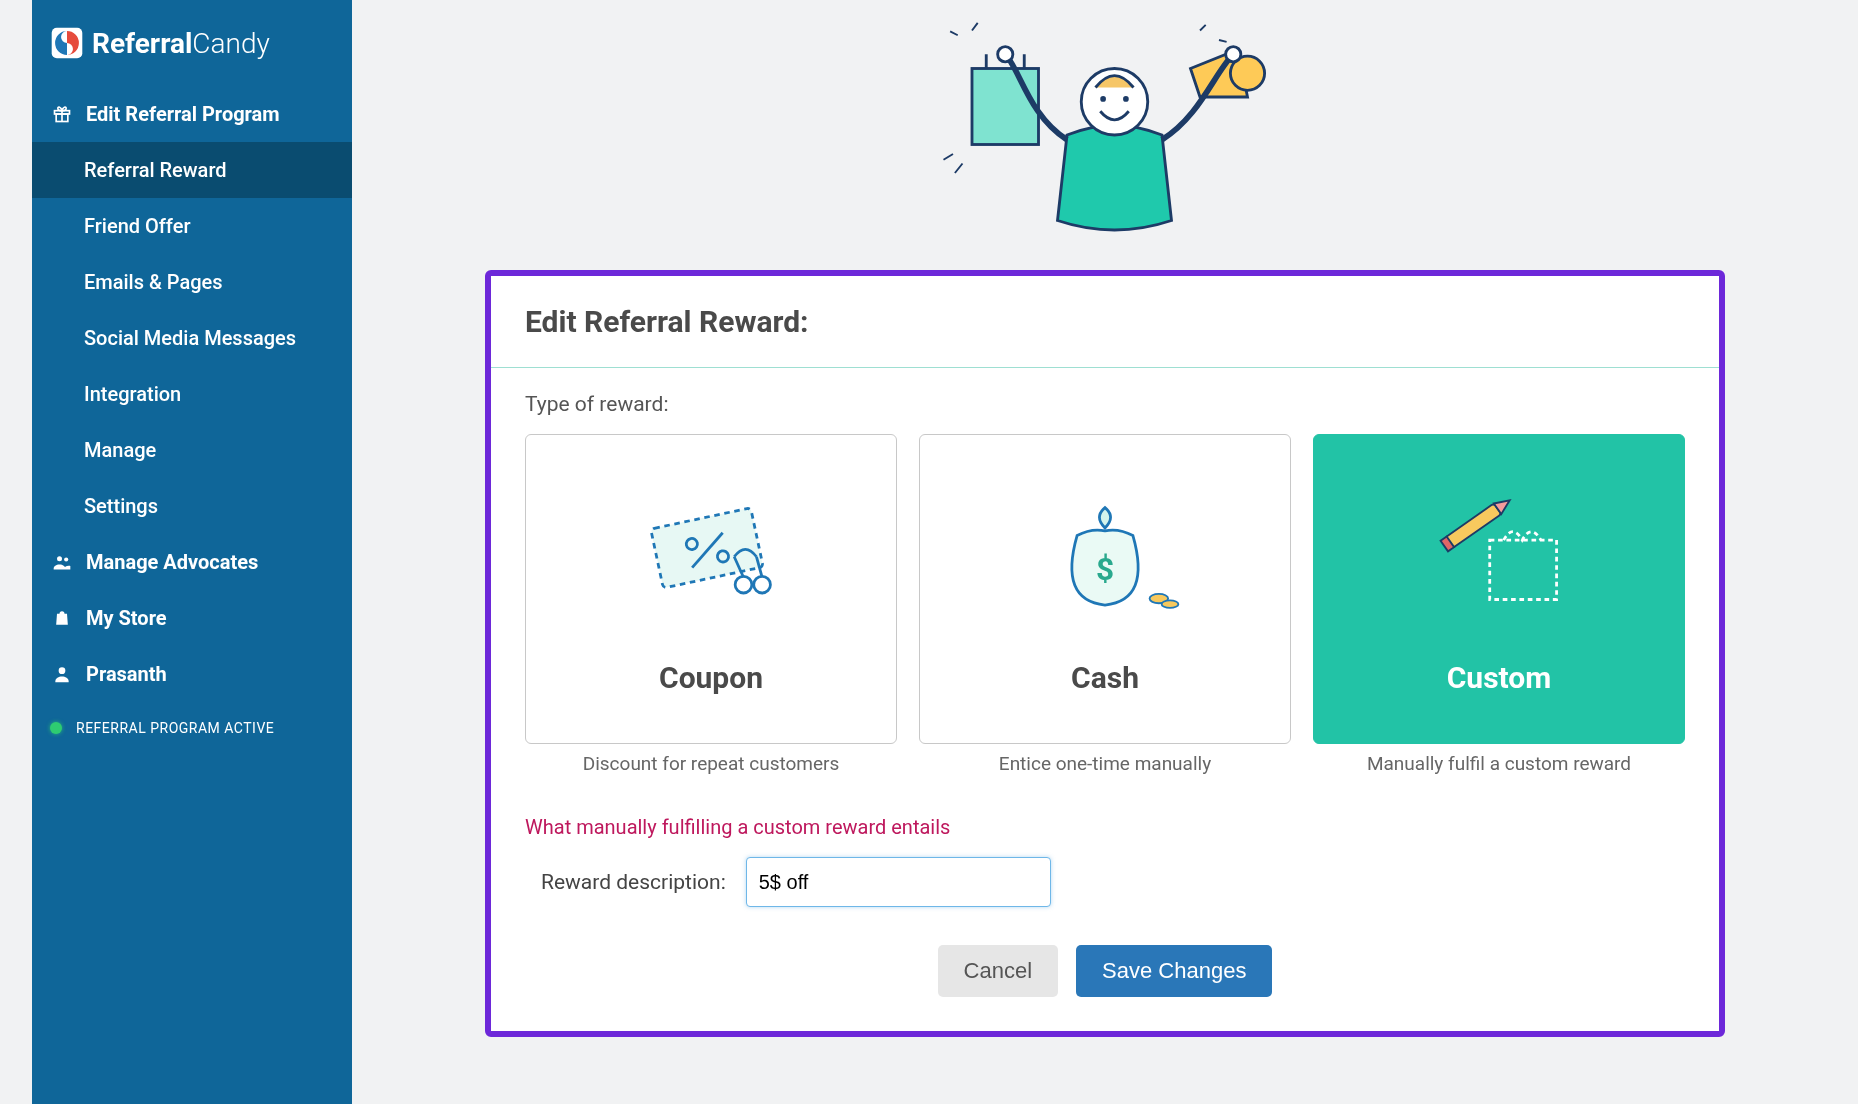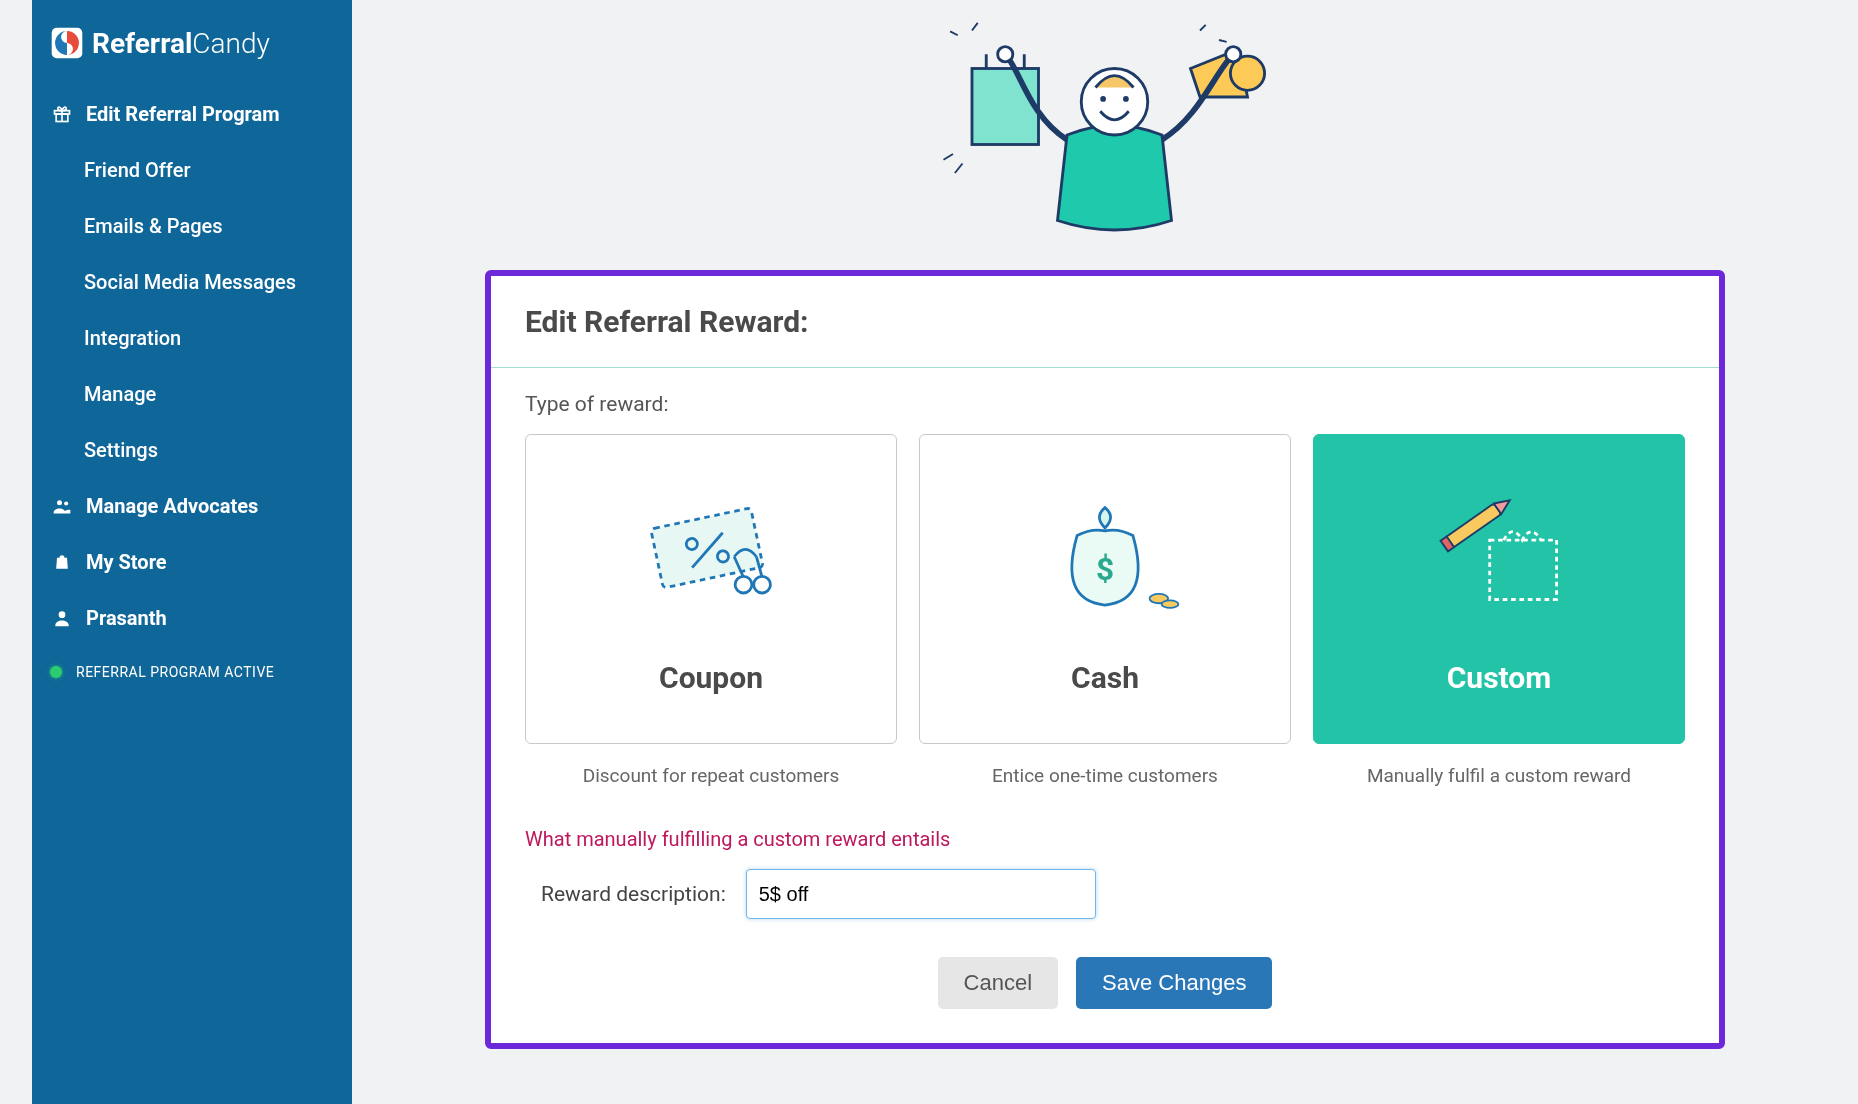--- a/index.html
+++ b/index.html
@@ -84,26 +84,26 @@
     border: 1px solid #c8c8c8;
     border-radius: 6px;
     display: flex; flex-direction: column; align-items: center; justify-content: center;
     cursor: pointer;
     background: #fff;
   }
   .reward-box.selected { background: #22c3a6; border-color: #22c3a6; color: #fff; }
   .reward-illus { width: 170px; height: 140px; display:flex; align-items:center; justify-content:center;}
   .reward-title { font-size: 30px; font-weight: 700; margin-top: 36px; color:#4a4a4a;}
   .reward-box.selected .reward-title { color: #fff; }
-  .reward-desc { margin-top: 20px; font-size: 19px; color: #666; text-align:center;}
+  .reward-desc { margin-top: 8px; font-size: 19px; color: #666; text-align:center;}
   .info-link { color: #be185d; font-size: 20px; margin-top: 40px; display: inline-block; cursor:pointer;}
   .form-row { display: flex; align-items: center; margin-top: 18px; gap: 20px;}
   .form-label { font-size: 21px; color: #444; padding-left: 16px;}
   .text-input {
-    width: 350px; height: 50px; font-size: 20px; padding: 8px 12px;
+    width: 305px; height: 50px; font-size: 20px; padding: 8px 12px;
     border: 1px solid #6fb7e8; border-radius: 4px;
     box-shadow: 0 0 4px rgba(110,180,230,0.5);
     outline: none;
   }
   .actions { display:flex; justify-content:center; gap: 18px; margin-top: 38px;}
   .btn {
     height: 52px; padding: 0 26px; font-size: 22px; border-radius: 5px; cursor:pointer;
     border: none;
   }
   .btn-cancel { background: #e6e6e6; color: #555; }
@@ -134,20 +134,23 @@
         <span class="nav-icon">
           <svg width="20" height="20" viewBox="0 0 24 24" stroke="#fff" fill="none" stroke-width="2">
               <rect x="3" y="8" width="18" height="4"></rect>
               <rect x="5" y="12" width="14" height="9"></rect>
               <path d="M12 8v13M12 8c-3 0-5-1-5-3s4-2 5 3zM12 8c3 0 5-1 5-3s-4-2-5 3z"></path>
             </svg>
         </span>
         <span>Edit Referral Program</span>
       </li>
 
+      <li class="nav-item sub active">
+        <span>Referral Reward</span>
+      </li>
       <li class="nav-item sub">
         <span>Friend Offer</span>
       </li>
       <li class="nav-item sub">
         <span>Emails &amp; Pages</span>
       </li>
       <li class="nav-item sub">
         <span>Social Media Messages</span>
       </li>
       <li class="nav-item sub">
@@ -268,21 +271,21 @@
                 <svg viewBox="0 0 180 140" width="170" height="130">
                   <path d="M90 20 q-12 10 0 22 q12 -12 0 -22z" fill="#d4f4ec" stroke="#1f77b6" stroke-width="3"></path>
                   <path d="M60 50 Q40 120 90 125 Q140 120 120 50 Q105 42 90 45 Q75 42 60 50z" fill="#eafaf5" stroke="#1f77b6" stroke-width="3"></path>
                   <text x="90" y="98" text-anchor="middle" font-size="34" font-weight="700" fill="#2aa98e">$</text>
                   <ellipse cx="148" cy="118" rx="10" ry="5" fill="#f7c95e" stroke="#1f77b6" stroke-width="2"></ellipse>
                   <ellipse cx="160" cy="124" rx="9" ry="4" fill="#f7c95e" stroke="#1f77b6" stroke-width="2"></ellipse>
                 </svg>
               </div>
               <div class="reward-title">Cash</div>
             </div>
-            <div class="reward-desc">Entice one-time customers</div>
+            <div class="reward-desc">Entice one-time manually</div>
           </div>
 
           <div class="reward-option">
             <div class="reward-box selected">
               <div class="reward-illus">
                 <svg viewBox="0 0 180 140" width="170" height="130">
                   <rect x="80" y="55" width="72" height="64" fill="none" stroke="#fff" stroke-width="3" stroke-dasharray="5 4"></rect>
                   <path d="M95 55 q10 -18 20 0 q10 -18 20 0" fill="none" stroke="#fff" stroke-width="3" stroke-dasharray="5 4"></path>
                   <g transform="rotate(-35 60 40)">
                     <rect x="30" y="34" width="64" height="14" rx="3" fill="#f7c95e" stroke="#1d3b66" stroke-width="2"></rect>

